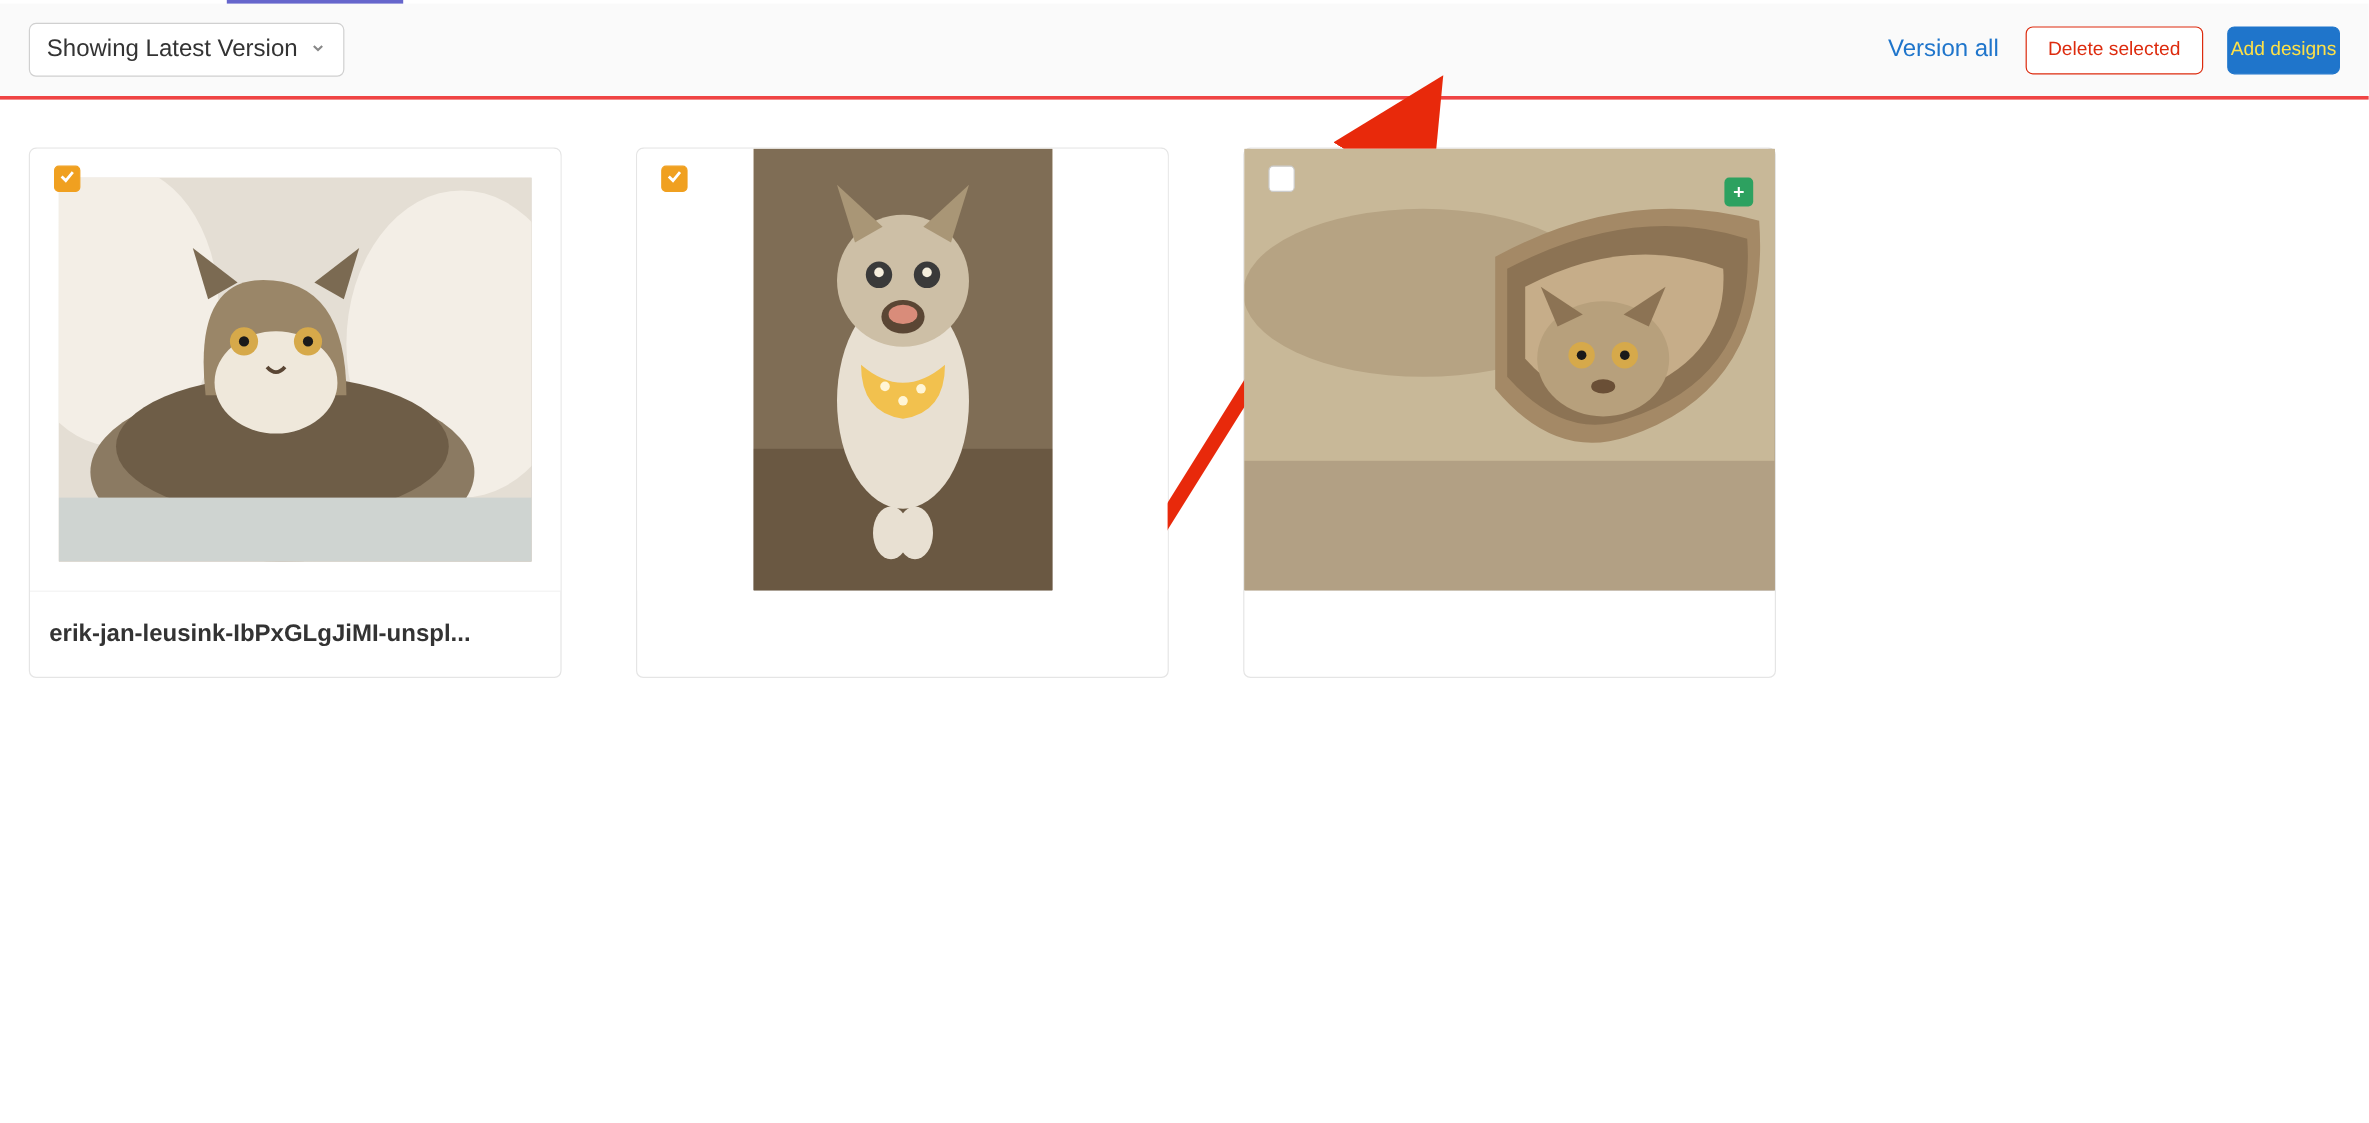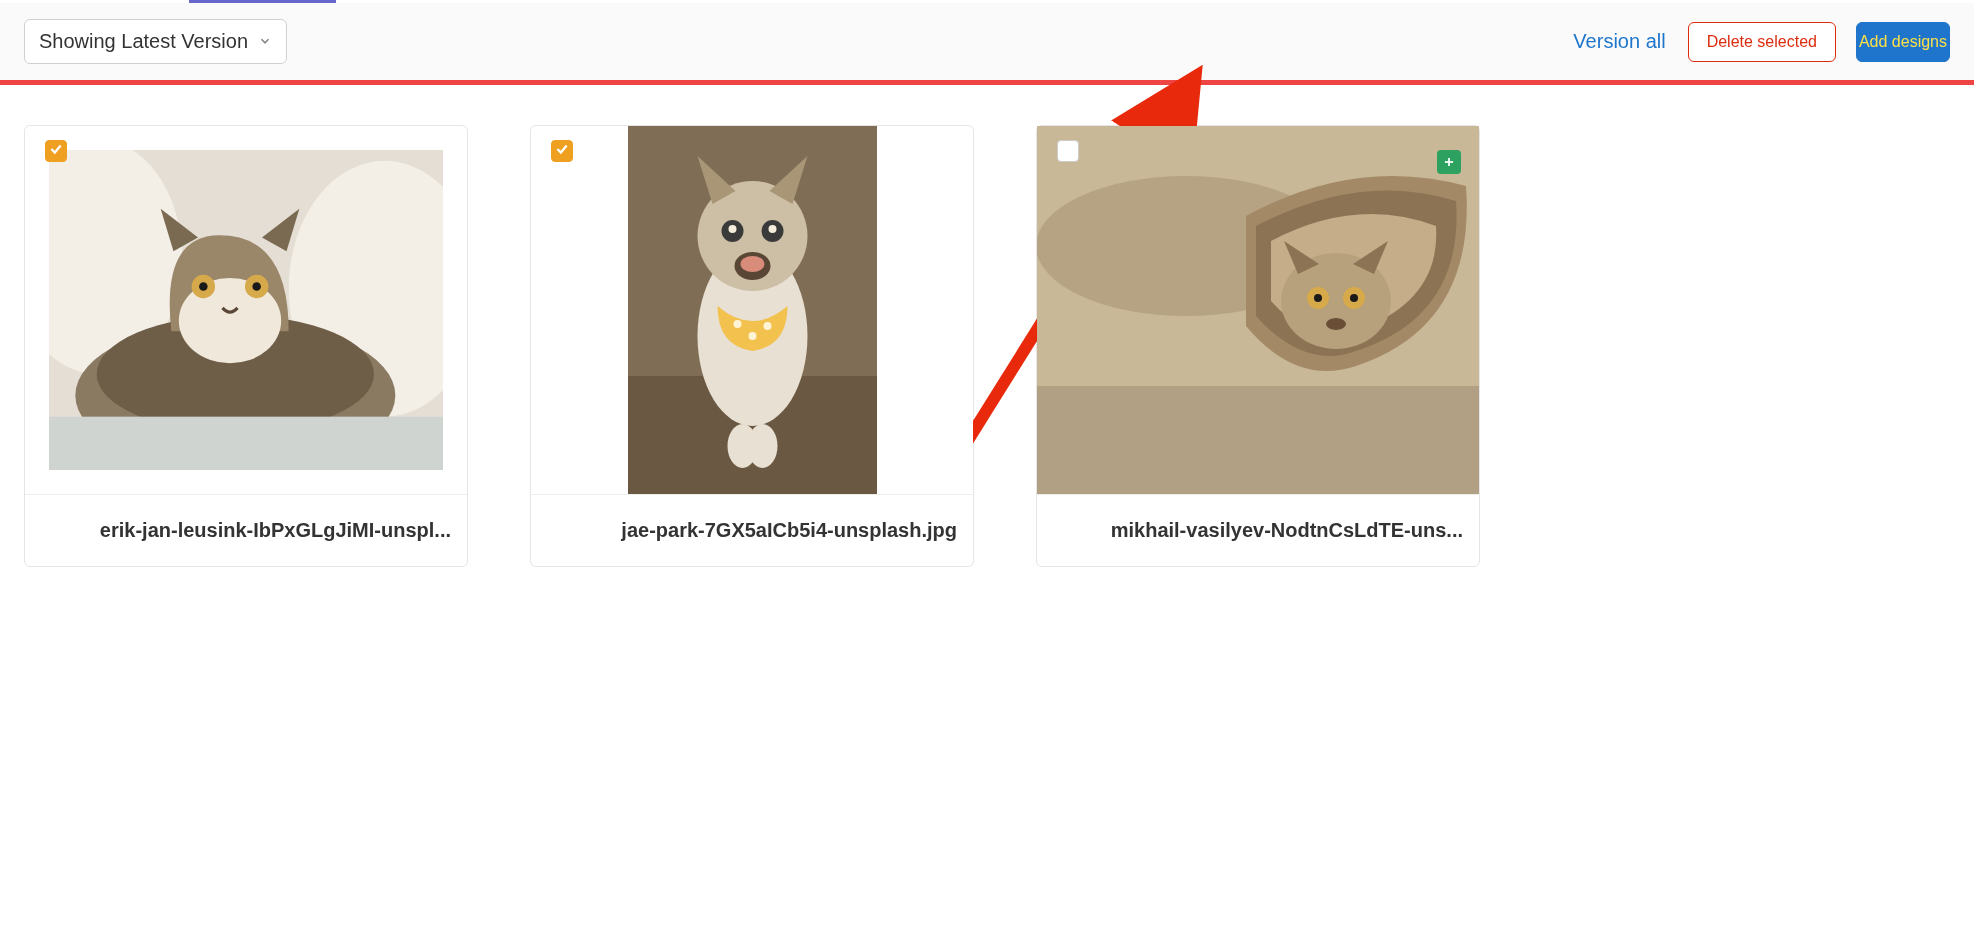--- a/index.html
+++ b/index.html
@@ -24,21 +24,21 @@
       top: 0;
       width: 147px;
       height: 3px;
       background: #6666cc;
     }
     .toolbar {
       display: flex;
       align-items: center;
       justify-content: space-between;
       padding: 16px 24px;
-      border-bottom: 5px solid #ef4444;
+      border-bottom: 3px solid #ef4444;
       background: #fafafa;
     }
     .version-select {
       display: inline-flex;
       align-items: center;
       gap: 10px;
       padding: 10px 14px;
       border: 1px solid #d0d0d0;
       border-radius: 6px;
       background: #fff;
@@ -136,21 +136,21 @@
       background: #2da160;
       border-radius: 4px;
       display: flex;
       align-items: center;
       justify-content: center;
       color: #fff;
       cursor: pointer;
     }
     .card-title {
       padding: 24px 16px;
-      text-align: right;
+      text-align: left;
       font-size: 20px;
       font-weight: 600;
       color: #333;
       white-space: nowrap;
       overflow: hidden;
       text-overflow: ellipsis;
       border-top: 1px solid #eee;
     }
     .annotation-arrow {
       position: absolute;
@@ -281,21 +281,20 @@
         </svg>
       </div>
       <div class="checkbox checked">
         <span class="check-icon">
           <svg width="14" height="14" viewBox="0 0 24 24" fill="none" stroke="currentColor" stroke-width="4">
               <polyline points="4 12 10 18 20 6"></polyline>
             </svg>
         </span>
       </div>
     </div>
-    <div class="card-title">jae-park-7GX5aICb5i4-unsplash.jpg</div>
   </div>
 
   <div class="card">
     <div class="card-img">
       <div class="ph ph3">
         <svg width="100%" height="100%" viewBox="0 0 444 368" preserveAspectRatio="xMidYMid slice">
           <rect width="444" height="368" fill="#c8b898"></rect>
           <ellipse cx="150" cy="120" rx="150" ry="70" fill="#b6a383"></ellipse>
           <path d="M210 90 Q320 30 430 60 Q440 200 320 240 Q260 260 210 200 Z" fill="#a48966"></path>
           <path d="M220 100 Q325 45 420 75 Q428 190 320 225 Q268 244 220 190 Z" fill="#8c7354"></path>
@@ -312,16 +311,15 @@
         </svg>
       </div>
       <div class="checkbox unchecked"></div>
       <div class="expand-badge">
         <svg width="14" height="14" viewBox="0 0 24 24" fill="none" stroke="currentColor" stroke-width="3">
             <line x1="12" y1="5" x2="12" y2="19"></line>
             <line x1="5" y1="12" x2="19" y2="12"></line>
           </svg>
       </div>
     </div>
-    <div class="card-title">mikhail-vasilyev-NodtnCsLdTE-uns...</div>
   </div>
 
 </div>
 
 </body></html>

